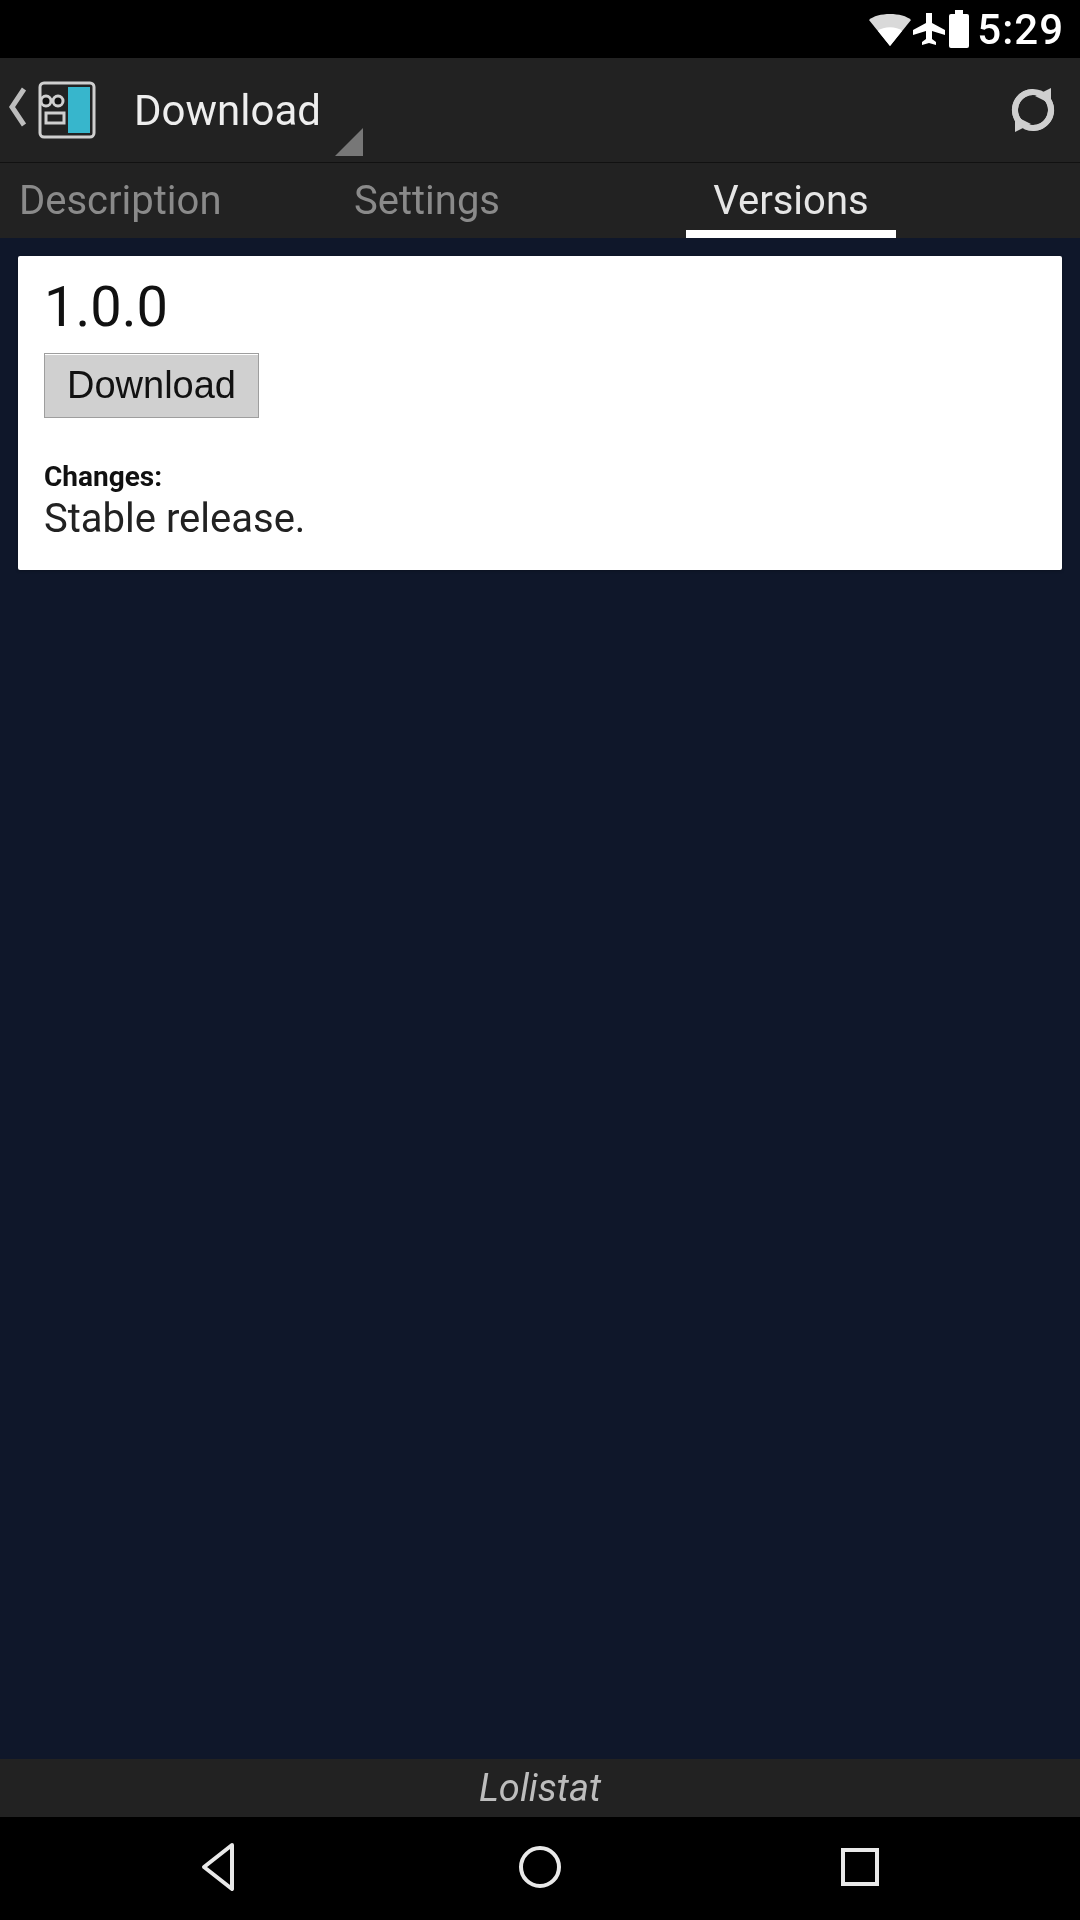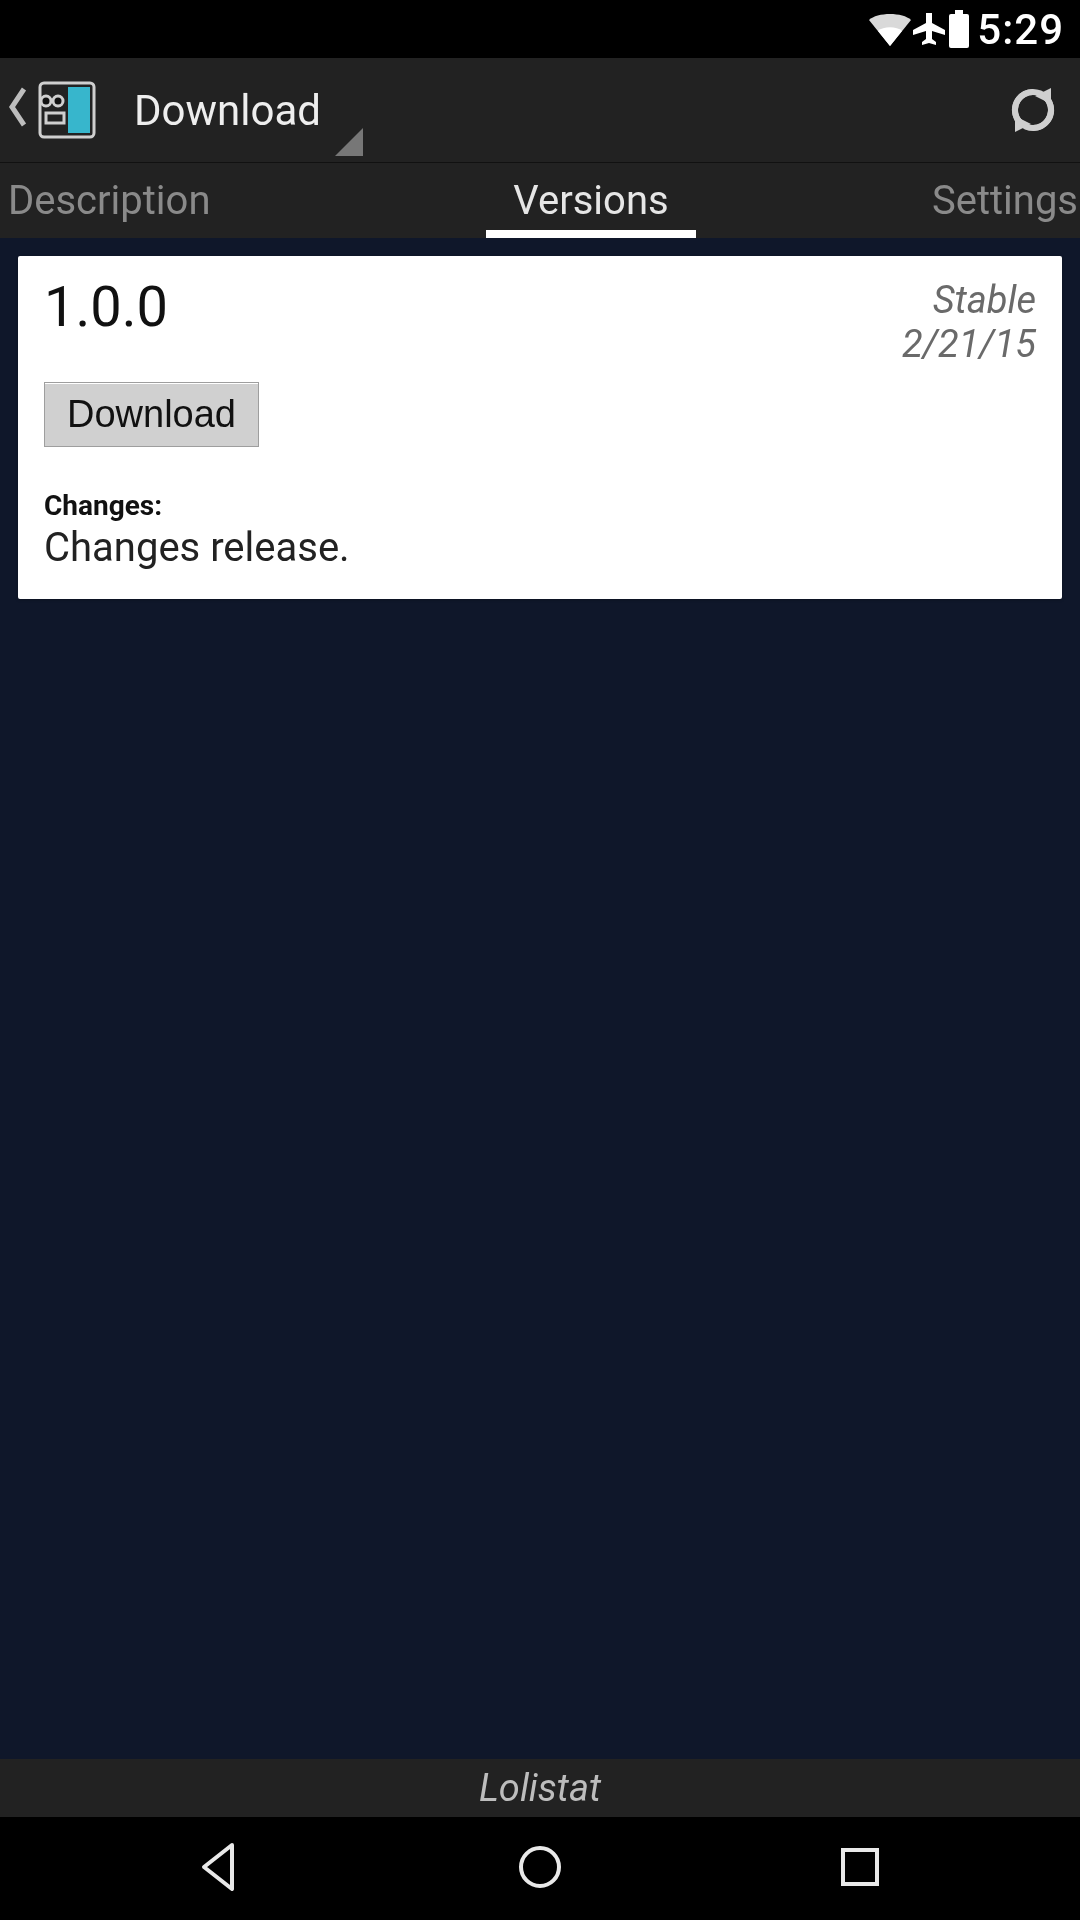--- a/index.html
+++ b/index.html
@@ -15,21 +15,21 @@
     .back-chevron { color: #bdbdbd; font-size: 44px; line-height: 1; padding: 0 6px 0 2px; }
     .app-icon { width: 66px; height: 66px; display: inline-flex; align-items: center; justify-content: center; }
     .action-title { font-size: 42px; font-weight: 400; color: #eee; margin-left: 34px; }
     .spinner-tri { position: absolute; left: 335px; bottom: 6px; width: 0; height: 0; border-left: 28px solid transparent; border-bottom: 28px solid #777; }
     .action-bar .spacer { flex: 1; }
     .refresh-btn { width: 58px; height: 58px; display: inline-flex; align-items: center; justify-content: center; }
 
     
     .tab-strip { height: 76px; background: #222; display: flex; align-items: stretch; border-top: 1px solid #111; }
     .tab { display: flex; align-items: center; justify-content: center; font-size: 40px; color: #8a8a8a; position: relative; }
-    .tab.desc { width: 302px; justify-content: flex-start; padding-left: 8px; }
+    .tab.desc { width: 302px; justify-content: flex-start; padding-left: 19px; }
     .tab.ver { flex: 1; color: #e6e6e6; }
     .tab.set { width: 200px; justify-content: flex-end; padding-right: 2px; }
     .tab.active::after { content: ""; position: absolute; left: 50%; transform: translateX(-50%); bottom: 0; width: 210px; height: 8px; background: #fff; }
 
     
     .content { background: #0f172a; height: 1521px; padding: 18px; overflow: hidden; }
     .card { background: #fff; border-radius: 2px; box-shadow: 0 1px 3px rgba(0,0,0,.25); padding: 22px 26px 28px; color: #111; }
     .card-head { display: flex; justify-content: space-between; align-items: flex-start; }
     .ver-num { font-size: 56px; font-weight: 400; color: #111; line-height: 1.05; }
     .meta { text-align: right; }
@@ -98,41 +98,37 @@
       <path d="M26 44 a18 18 0 1 0 -12.7 -5.3" fill="none" stroke="#cfcfcf" stroke-width="6"></path>
       <polygon points="8,48 8,32 24,40" fill="#cfcfcf"></polygon>
     </svg>
   </span>
 </div>
 
 <div class="tab-strip">
   <div class="tab desc">
     <span>Description</span>
   </div>
+  <div class="tab set">
+    <span>Settings</span>
+  </div>
   <div class="tab ver active">
     <span>Versions</span>
-  </div>
-  <div class="tab set">
-    <span>Settings</span>
   </div>
 </div>
 
 <div class="content">
   <div class="card">
     <div class="card-head">
       <div class="ver-num">1.0.0</div>
-      <div class="meta">
-        <div class="stability">Stable</div>
-        <div class="date">2/21/15</div>
-      </div>
     </div>
     <button class="dl-btn">Download</button>
     <div class="changes">
       <div class="changes-label">Changes:</div>
-      <div class="changes-text">Changes release.</div>
+      <div class="changes-text">Stable release.</div>
     </div>
   </div>
 </div>
 
 <div class="footer">
   <span class="footer-text">Lolistat</span>
 </div>
 
 <div class="nav-bar">
   <span class="nav-btn">

